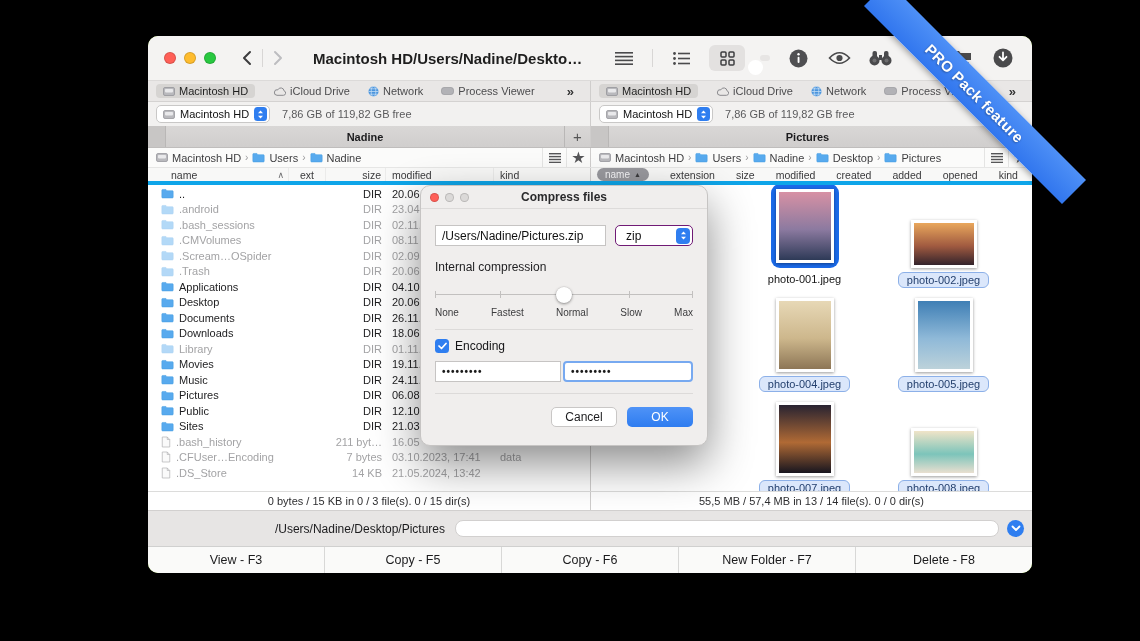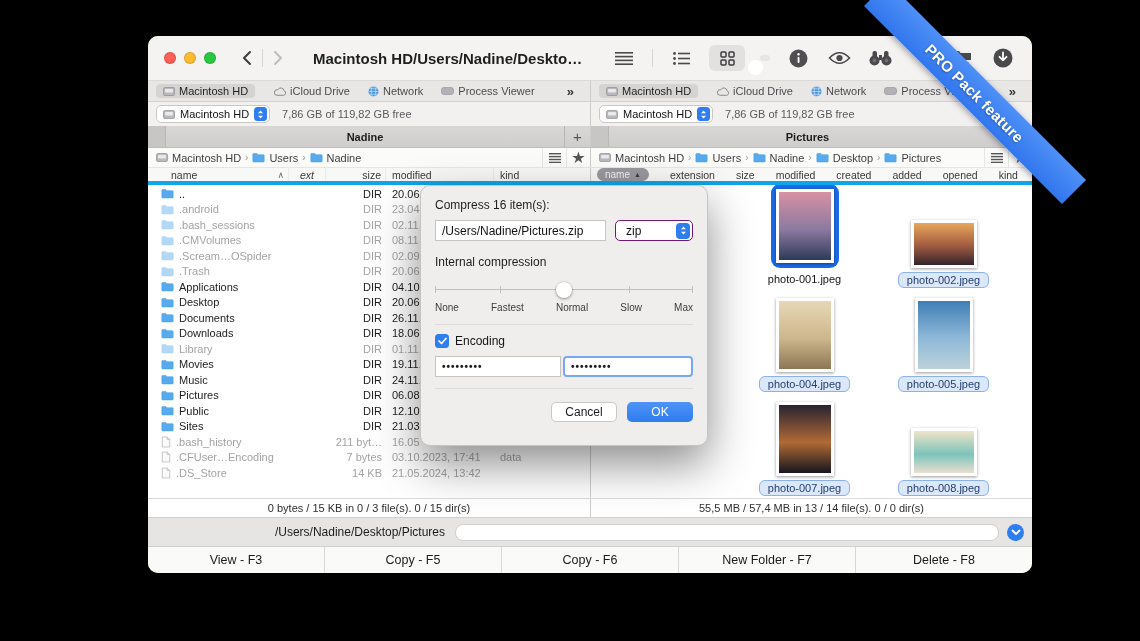--- a/index.html
+++ b/index.html
@@ -49,21 +49,21 @@
   .crumbs{display:flex;align-items:center;gap:4px;padding-left:8px;font-size:11px;color:#3e3e40;flex:1;overflow:hidden;white-space:nowrap;}
   .crumb{display:flex;align-items:center;gap:4px;}
   .csep{color:#9a9a9c;font-size:10px;}
   .crumbtools{display:flex;height:100%;margin-left:auto;}
   .ctool{width:24px;height:100%;display:flex;align-items:center;justify-content:center;border-left:1px solid #e4e4e3;color:#565658;}
   
   .colheads{height:17px;background:#f8f8f7;border-bottom:4px solid #0ea5e9;font-size:10.5px;color:#3a3a3c;}
   .lcols{display:flex;width:100%;height:100%;align-items:center;padding-left:13px;}
   .hc{border-right:1px solid #ebebea;height:100%;display:flex;align-items:center;}
   .hc.nm{width:128px;padding-left:10px;justify-content:space-between;padding-right:4px;}
-  .hc.ex{width:37px;justify-content:center;font-style:italic;}
+  .hc.ex{width:37px;justify-content:center;}
   .hc.sz{width:60px;justify-content:flex-end;padding-right:4px;}
   .hc.md{width:108px;padding-left:6px;}
   .hc.kd{flex:1;padding-left:6px;border-right:none;}
   .sortcaret{color:#707072;font-size:9px;}
   .rcols{display:flex;width:100%;height:100%;align-items:center;justify-content:space-between;padding:0 14px 0 6px;}
   .rpill{background:#98989d;color:#f4f4f6;border-radius:8px;padding:1px 8px;display:flex;gap:4px;align-items:center;font-size:10px;}
   .rpill .car{color:#3a3a3c;font-size:7px;}
   
   .listarea{flex:1;background:#fff;overflow:hidden;}
   .filelist{width:442px;padding-top:1px;}
@@ -84,21 +84,21 @@
   .frame{background:#fff;padding:3px;box-shadow:0 1px 3px rgba(0,0,0,.4);}
   .shot{width:52px;height:68px;}
   .pcell.landscape .shot{width:60px;height:42px;}
   .focusbox{background:#1b6ae8;padding:5px;border-radius:9px;}
   .plabel{margin-top:4px;font-size:11px;color:#141414;padding:1px 8px;white-space:nowrap;}
   .pcell.sel .plabel{background:#dbe7fb;border:1px solid #8cb0e8;border-radius:6px;color:#24406e;}
   
   .statusrow{height:19px;background:#fff;border-top:1px solid #dcdcdb;font-size:11px;color:#2e2e30;}
   .statusrow .half-l,.statusrow .half-r{justify-content:center;}
   
-  .cmdrow{height:29px;background:#e7e5e4;border-top:1px solid #d2d0cf;display:flex;align-items:center;}
+  .cmdrow{height:36px;background:#e7e5e4;border-top:1px solid #d2d0cf;display:flex;align-items:center;}
   .cmdpath{width:297px;text-align:right;font-size:12px;color:#1c1c1e;white-space:nowrap;}
   .cmdinput{flex:1;margin-left:10px;height:17px;background:#fff;border:1px solid #d2d0cf;border-radius:8px;
     font-size:11px;padding:0 8px;outline:none;font-family:"Liberation Sans",sans-serif;}
   .cmdbtn{width:17px;height:17px;border-radius:50%;background:#2f7ef0;display:flex;align-items:center;justify-content:center;margin:0 8px;}
   
   .fnrow{height:27px;background:#fafaf9;border-top:1px solid #d0d0cf;display:flex;}
   .fnbtn{flex:1;display:flex;align-items:center;justify-content:center;font-size:12.5px;color:#1b1b1d;border-right:1px solid #d8d8d7;}
   .fnbtn:last-child{border-right:none;}
   
   .dialog{position:absolute;left:420px;top:185px;width:288px;height:261px;background:#f0eeed;border-radius:10px;
@@ -923,22 +923,29 @@
   <div class="fnrow">
     <span class="fnbtn">View - F3</span>
     <span class="fnbtn">Copy - F5</span>
     <span class="fnbtn">Copy - F6</span>
     <span class="fnbtn">New Folder - F7</span>
     <span class="fnbtn">Delete - F8</span>
   </div>
 </div>
 
 <div class="dialog">
+  <div class="dlg-title">
+    <div class="dlg-lights">
+      <span class="dlight" style="background:#ff5f57"></span>
+      <span class="dlight" style="background:#dbd9d8"></span>
+      <span class="dlight" style="background:#dbd9d8"></span>
+    </div>
+    <div class="dlg-title-text">Compress files</div>
+  </div>
   <div class="dlg-body">
-    <div class="dlg-label">Compress 16 item(s):</div>
     <div class="dlg-inrow">
       <input class="dlg-path" value="/Users/Nadine/Pictures.zip" style="">
       <span class="dlg-select">
         <span>zip</span>
         <span class="stepper">
             <svg width="7" height="9">
               <path d="M3.5 .5 L6 3.2 H1 Z" fill="#fff"></path>
               <path d="M3.5 8.5 L1 5.8 H6 Z" fill="#fff"></path>
             </svg>
           </span>

